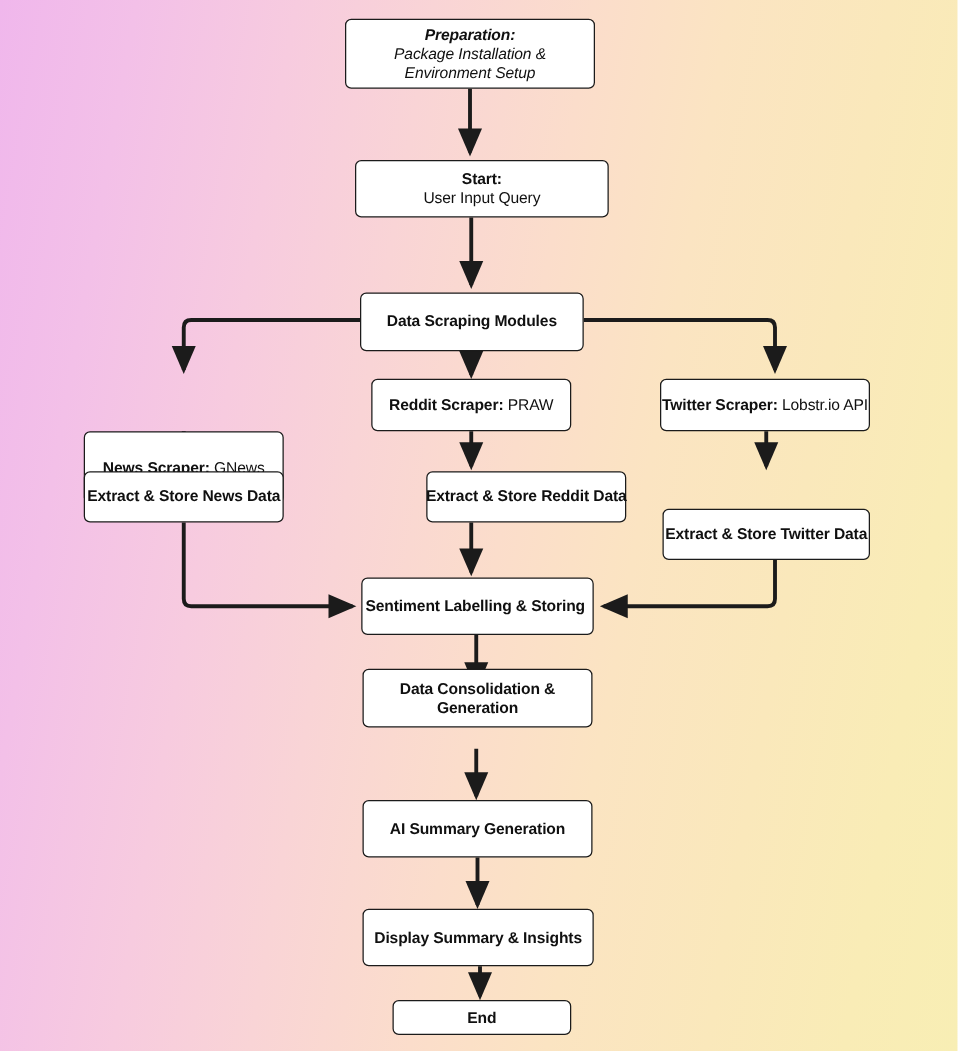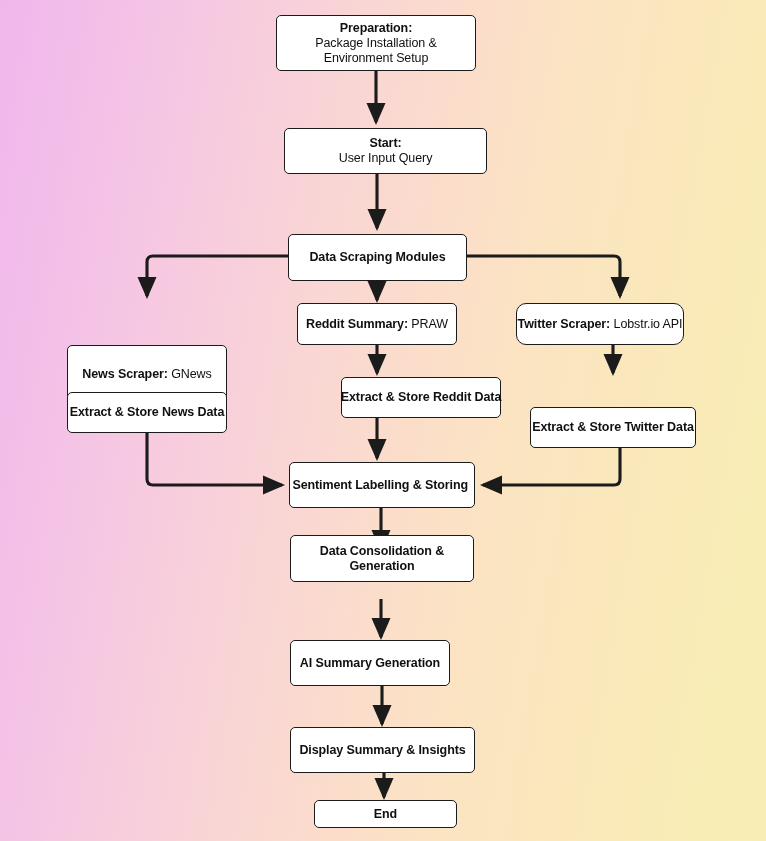--- a/index.html
+++ b/index.html
@@ -84,21 +84,21 @@
       <path d="M147,418 L147,479 Q147,485 153,485 L282,485"></path>
       <path d="M377,418 L377,458"></path>
       <path d="M620,418 L620,479 Q620,485 614,485 L483,485"></path>
       <path d="M381,508 L381,549"></path>
       <path d="M381,599 L381,637"></path>
       <path d="M382,686 L382,724"></path>
       <path d="M384,773 L384,797"></path>
     </g>
   </svg>
 
-  <div class="node wrap" style="left:276px; top:15px; width:200px; height:56px;">
+  <div class="node wrap" style="left:276px; top:15px; width:200px; height:56px;font-style:italic;">
     <span class="lbl">
       <span class="bold">Preparation:</span><br>
       <span class="reg">Package Installation &amp;</span><br>
       <span class="reg">Environment Setup</span>
     </span>
   </div>
 
   <div class="node wrap" style="left:284px; top:128px; width:203px; height:46px;">
     <span class="lbl">
       <span class="bold">Start:</span><br>
@@ -111,31 +111,31 @@
   </div>
 
   <div class="node" style="left:67px; top:303px; width:160px; height:58px;margin-top:42px;">
     <span class="lbl">
       <span class="bold">News Scraper:</span><span class="reg"> GNews</span>
     </span>
   </div>
 
   <div class="node" style="left:297px; top:303px; width:160px; height:42px;">
     <span class="lbl">
-      <span class="bold">Reddit Summary:</span><span class="reg"> PRAW</span>
+      <span class="bold">Reddit Scraper:</span><span class="reg"> PRAW</span>
     </span>
   </div>
 
-  <div class="node" style="left:516px; top:303px; width:168px; height:42px;border-radius:10px;">
+  <div class="node" style="left:528px; top:303px; width:168px; height:42px;">
     <span class="lbl">
       <span class="bold">Twitter Scraper:</span><span class="reg"> Lobstr.io API</span>
     </span>
   </div>
 
-  <div class="node" style="left:67px; top:392px; width:160px; height:41px;">
+  <div class="node" style="left:67px; top:377px; width:160px; height:41px;">
     <span class="lbl bold">Extract &amp; Store News Data</span>
   </div>
 
   <div class="node" style="left:297px; top:377px; width:160px; height:41px;margin-left:44px;">
     <span class="lbl bold">Extract &amp; Store Reddit Data</span>
   </div>
 
   <div class="node" style="left:530px; top:377px; width:166px; height:41px;margin-top:30px;">
     <span class="lbl bold">Extract &amp; Store Twitter Data</span>
   </div>
@@ -144,21 +144,21 @@
     <span class="lbl bold">Sentiment Labelling &amp; Storing</span>
   </div>
 
   <div class="node wrap" style="left:290px; top:535px; width:184px; height:47px;">
     <span class="lbl">
       <span class="bold">Data Consolidation &amp;</span><br>
       <span class="bold">Generation</span>
     </span>
   </div>
 
-  <div class="node" style="left:290px; top:640px; width:160px; height:46px;">
+  <div class="node" style="left:290px; top:640px; width:184px; height:46px;">
     <span class="lbl bold">AI Summary Generation</span>
   </div>
 
   <div class="node" style="left:290px; top:727px; width:185px; height:46px;">
     <span class="lbl bold">Display Summary &amp; Insights</span>
   </div>
 
   <div class="node" style="left:314px; top:800px; width:143px; height:28px;">
     <span class="lbl bold">End</span>
   </div>

